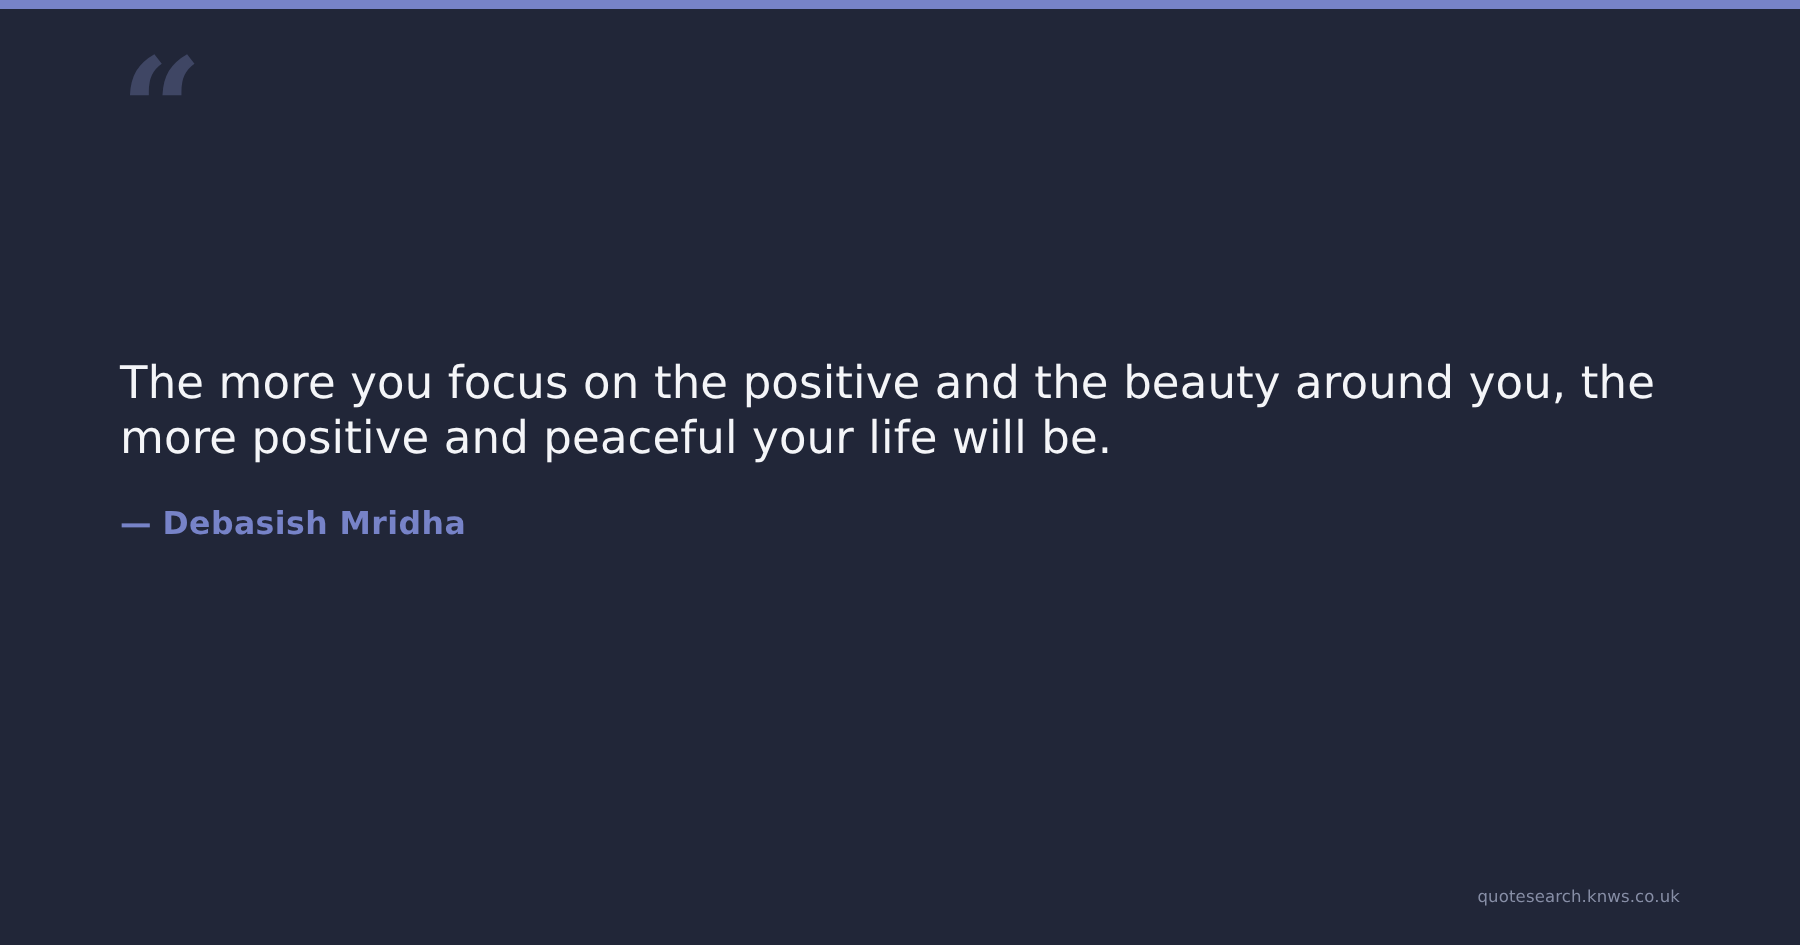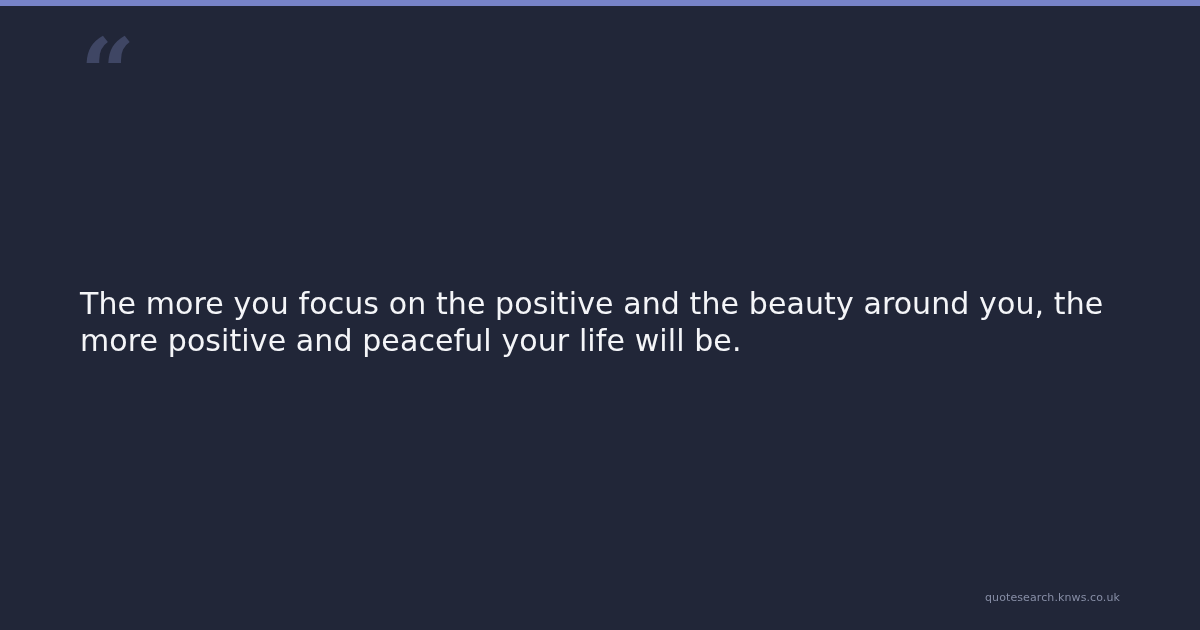--- a/index.html
+++ b/index.html
@@ -44,21 +44,20 @@
     line-height: 1;
     letter-spacing: -2px;
     user-select: none;
   }
 
   .content {
     position: absolute;
     left: 80px;
     top: 238px;
     width: 1040px;
-    margin-top: 48px;
   }
 
   .quote-text {
     margin: 0;
     color: #f4f5f8;
     font-family: "DejaVu Sans", sans-serif;
     font-size: 30px;
     font-weight: 400;
     line-height: 1.22;
     letter-spacing: 0.1px;
@@ -98,18 +97,21 @@
 <div class="quote-card">
 
   <div class="accent-bar"></div>
 
   <div class="quote-mark">“</div>
 
   <div class="content">
 
     <p class="quote-text">The more you focus on the positive and the beauty around you, the more positive and peaceful your life will be.</p>
 
+    <p class="attribution">
+      <span class="dash">—</span><span>Debasish Mridha</span>
+    </p>
 
   </div>
 
   <div class="watermark">quotesearch.knws.co.uk</div>
 
 </div>
 
 </body></html>

